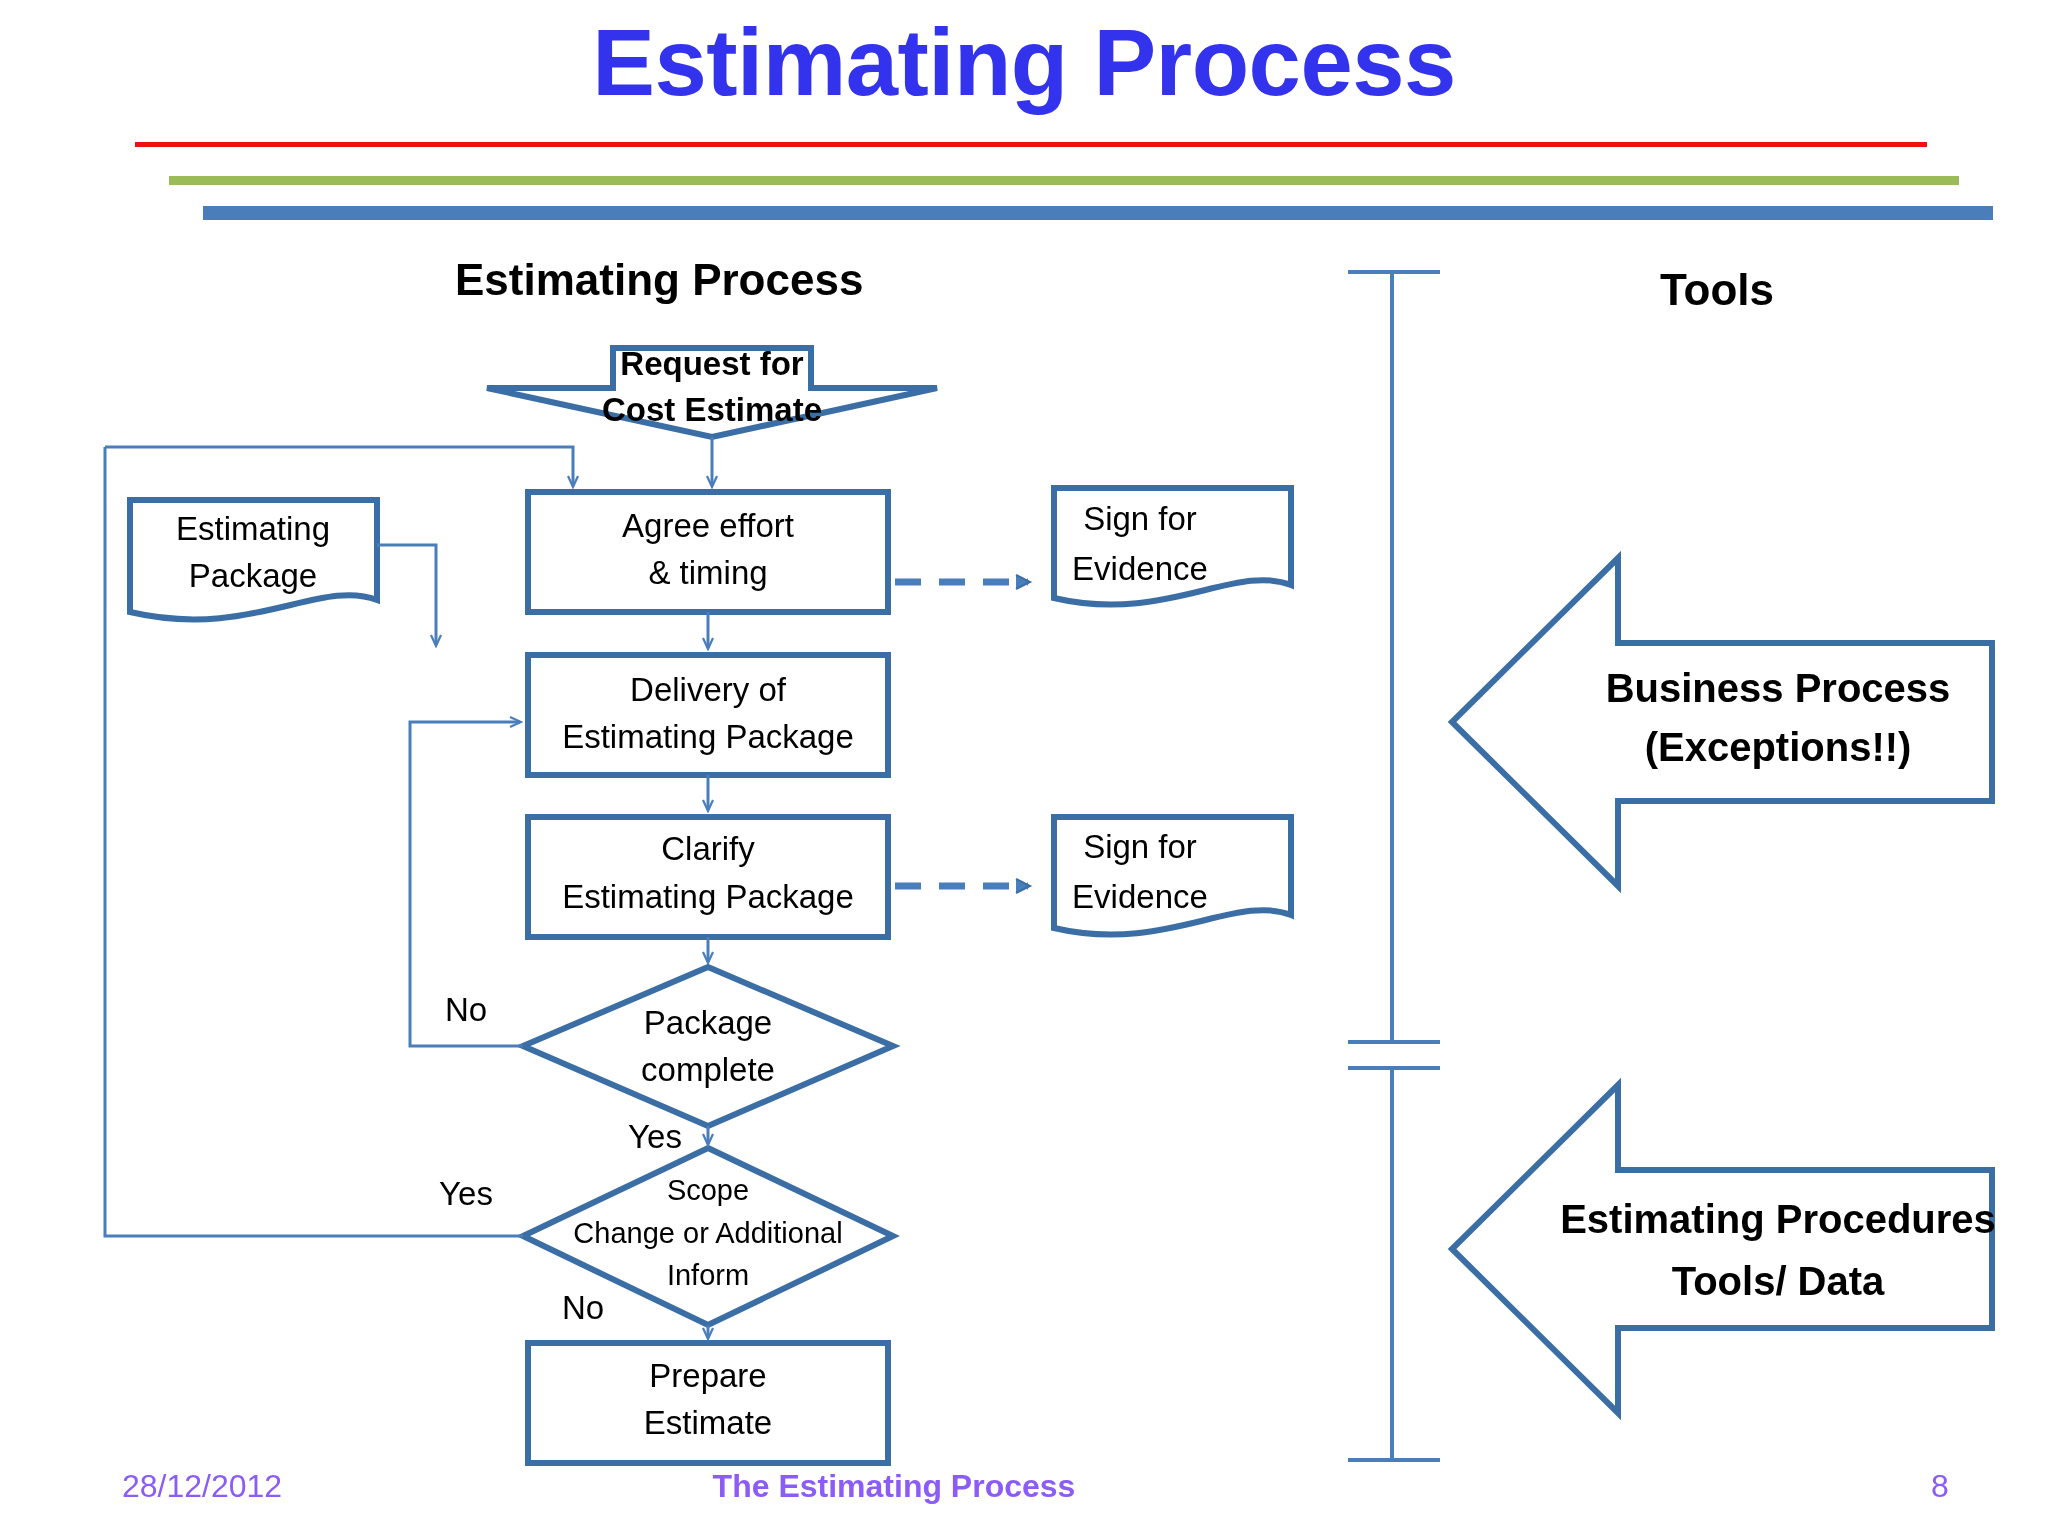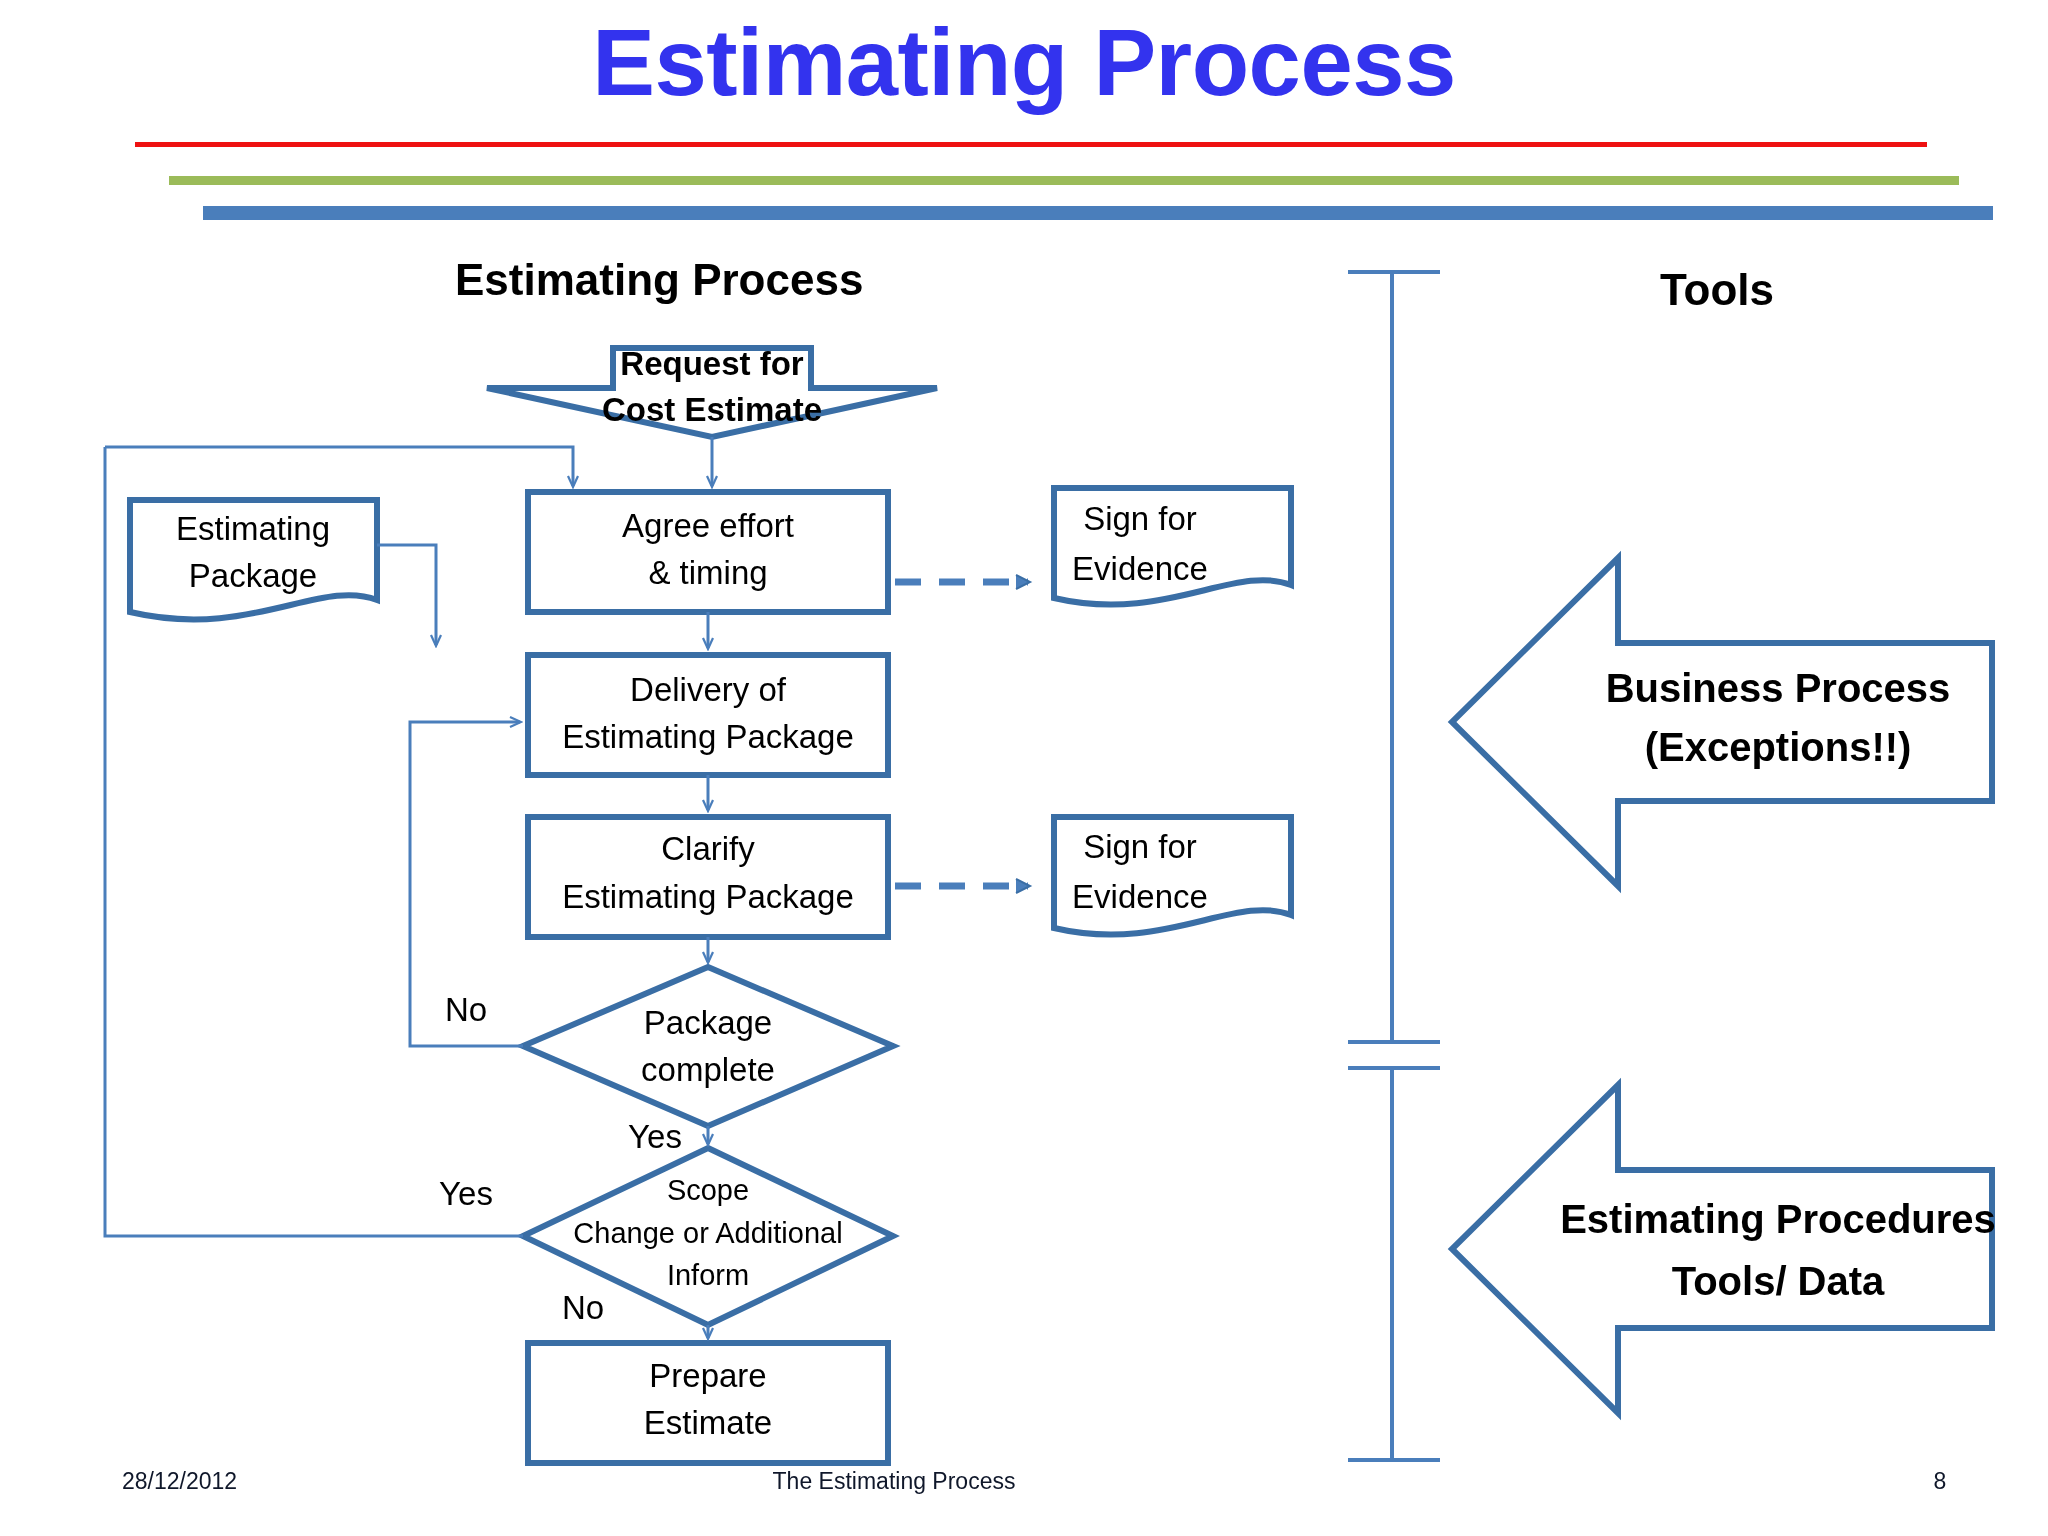--- a/index.html
+++ b/index.html
@@ -86,26 +86,26 @@
   }
   .t-proc   { font-size: 33px; }
   .t-bold   { font-size: 33px; font-weight: bold; }
   .t-small  { font-size: 29px; }
   .t-label  { font-size: 33px; }
   .t-tool   { font-size: 40px; font-weight: bold; }
 
   
   .footer-text {
     position: absolute;
-    font-size: 23px;
-    color: #0f172a;
+    font-size: 32px;
+    color: #8b5cf6;
     white-space: nowrap;
   }
   #footer-date  { left: 122px; top: 1468px; }
-  #footer-title { left: 0; top: 1468px; width: 1788px; text-align: center; }
+  #footer-title { left: 0; top: 1468px; width: 1788px; text-align: center; font-weight: bold; }
   #footer-page  { left: 1900px; top: 1468px; width: 80px; text-align: center; }
 </style>
 </head>
 <body>
 
 <div id="slide">
 
   <div id="slide-title">Estimating Process</div>
 
   <div class="rule" id="rule-red"></div>

